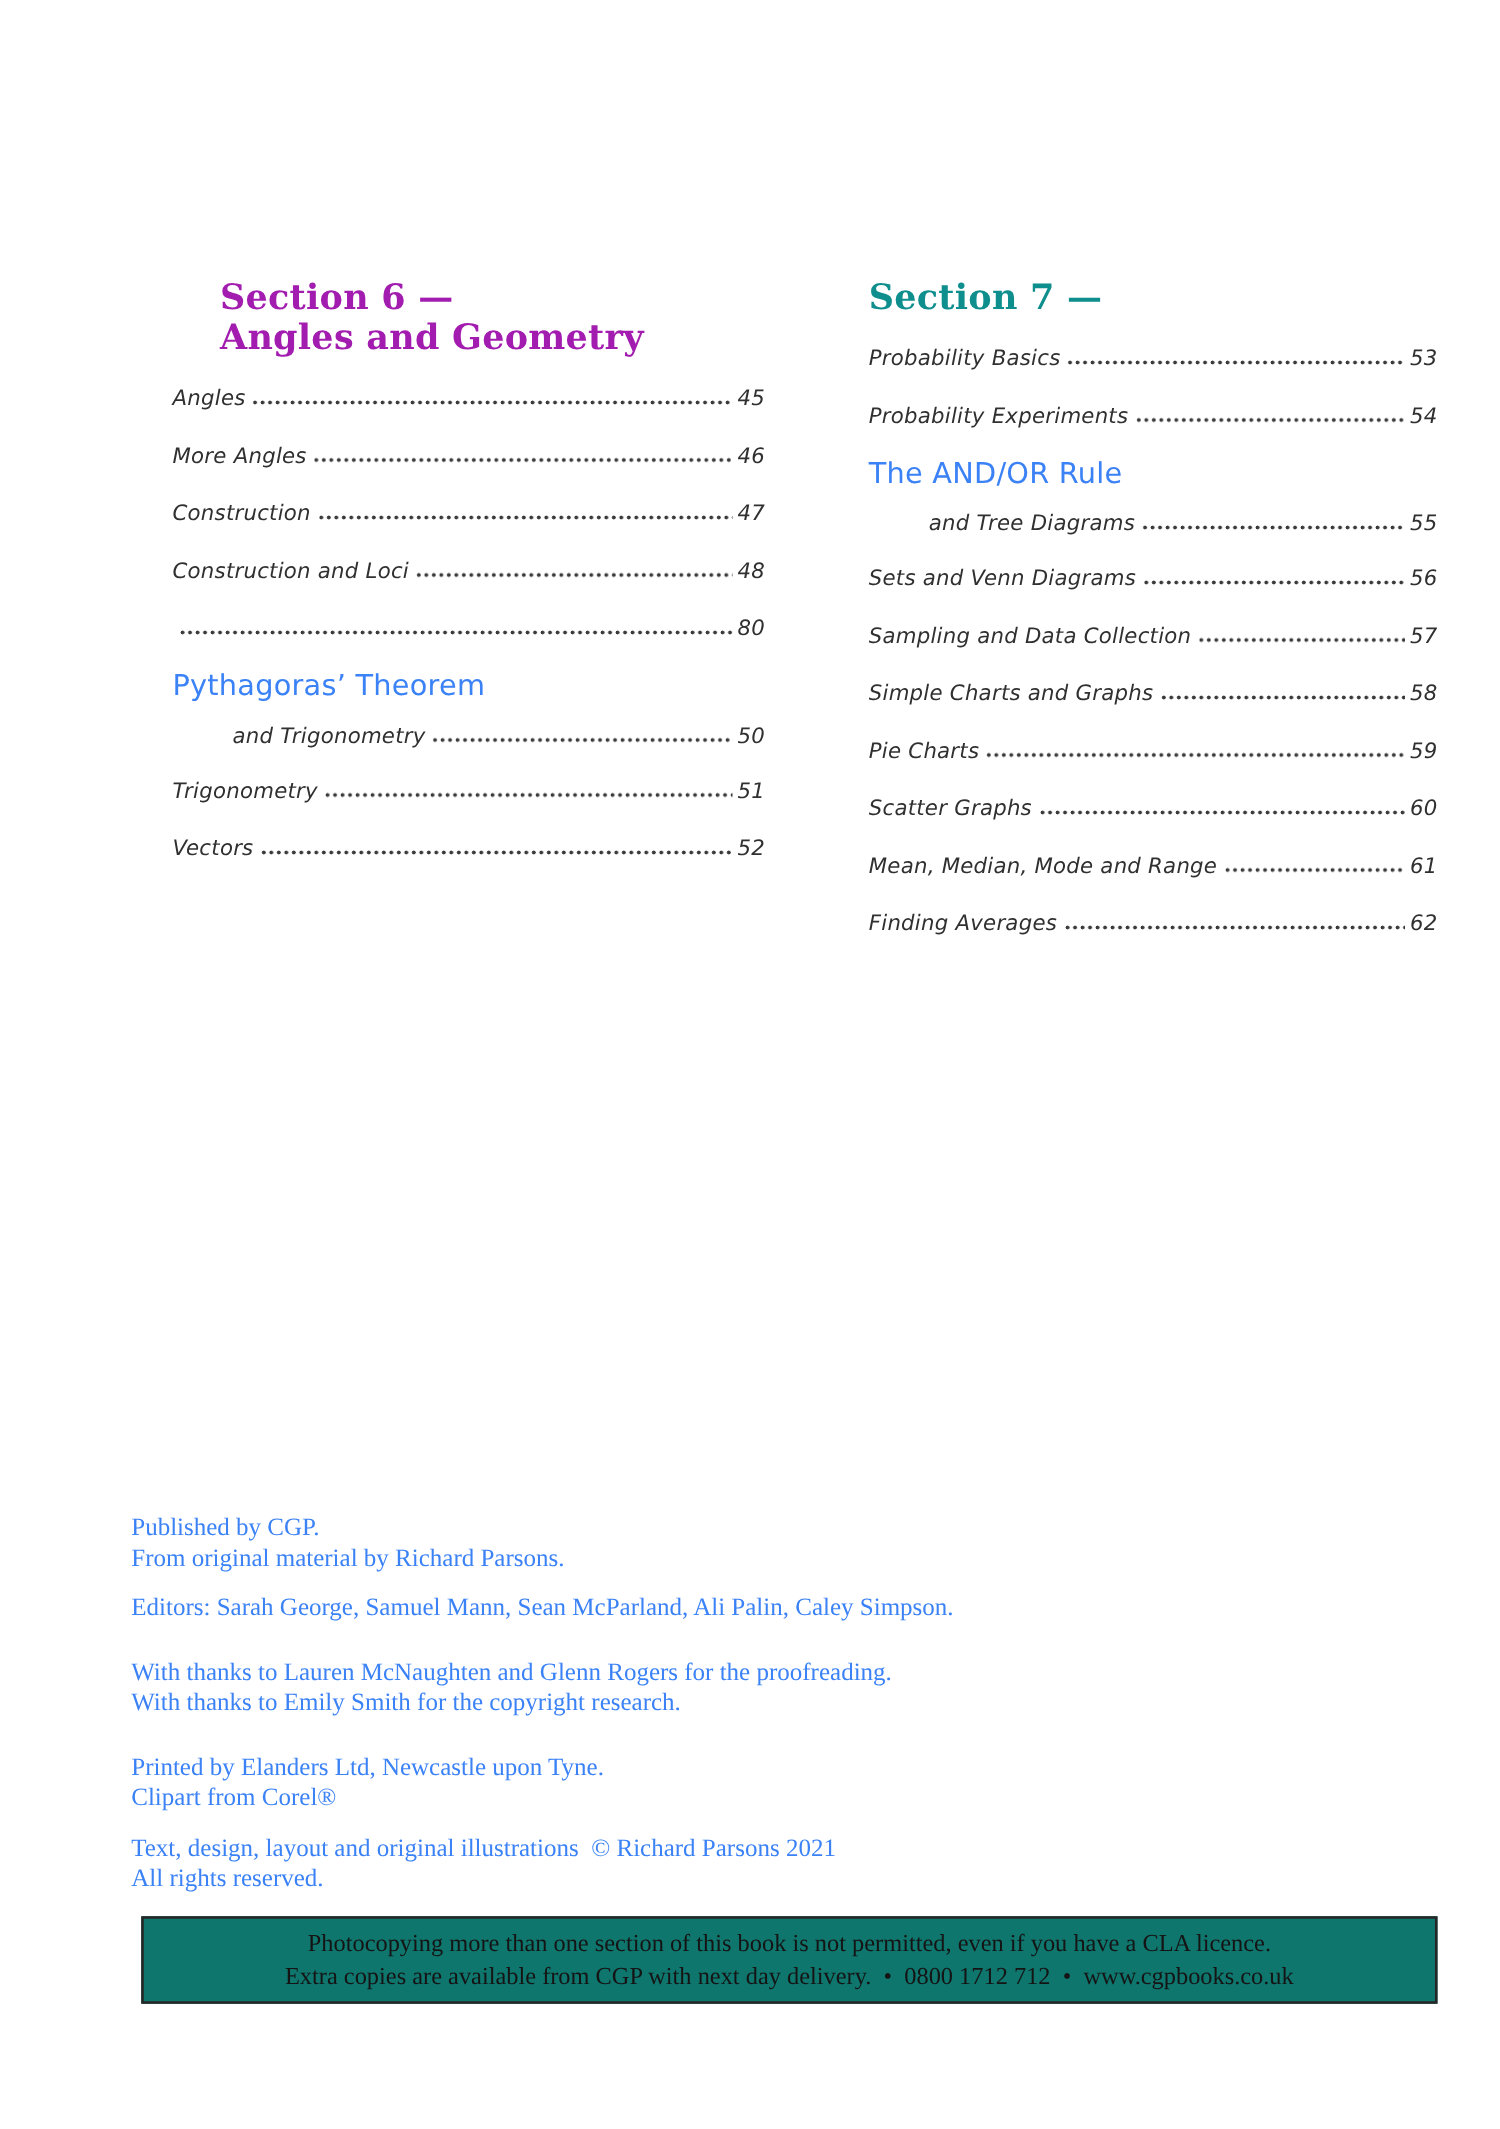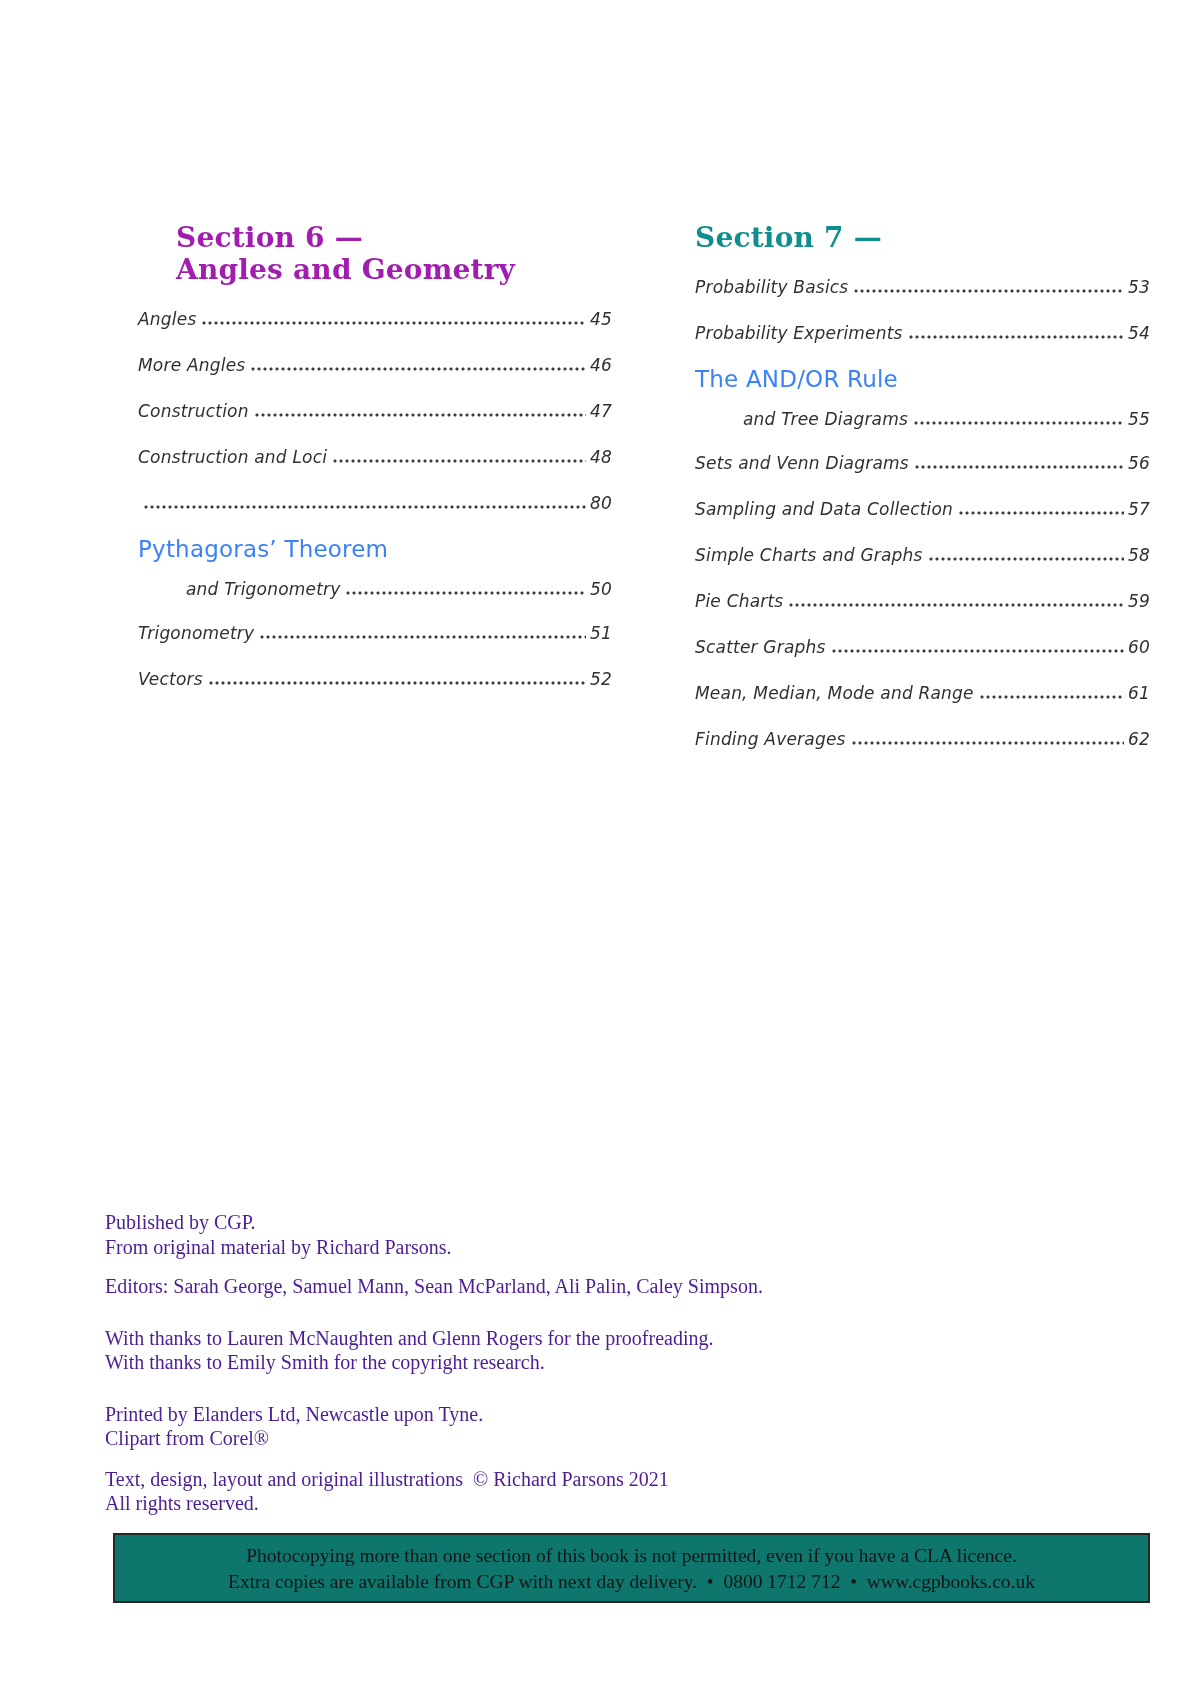--- a/index.html
+++ b/index.html
@@ -36,21 +36,21 @@
   .toc-double { height:84px; }
   .toc-preline {
     height:40px; display:flex; align-items:baseline;
     font-size:23px; color:#3b82f6; line-height:29px; letter-spacing:0.2px;text-align:center;
   }
   .toc-double .toc-row { height:44px; padding-left:48px; }
 
   
   .colophon {
     position:absolute; left:105px; top:1210px;
-    font-family:"Liberation Serif", serif; font-size:20px; color:#4c1d95;
+    font-family:"Liberation Serif", serif; font-size:20px; color:#3b82f6;
   }
   .cpara { margin:0; }
   .cline { display:block; line-height:24.5px; white-space:pre-wrap; }
   .mb15 { margin-bottom:15px; } .mb27 { margin-bottom:27px; } .mb16 { margin-bottom:16px; }
 
   
   .notice-box {
     position:absolute; left:113px; top:1533px; width:1037px; height:70px;
     border:2px solid #262626; box-sizing:border-box; background:#0f766e;
     text-align:center; padding-top:8px;

